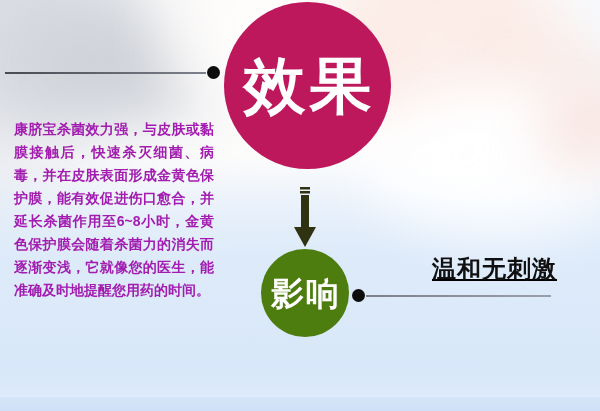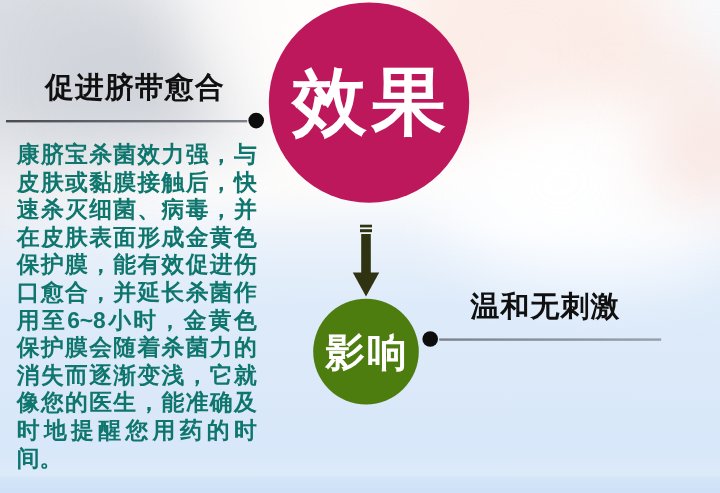--- a/index.html
+++ b/index.html
@@ -142,23 +142,24 @@
   
   .heading-block {
     position: absolute;
   }
   .heading-left {
     left: 5px; top: 60px;
     width: 215px;
     text-align: center;
   }
   .heading-right {
-    left: 352px; top: 242px;
+    left: 352px; top: 255px;
     width: 205px;
-    text-align: center;
+    text-align: right;
+    text-decoration: underline;
   }
   .heading-title {
     font-size: 24px;
     font-weight: bold;
     color: #101010;
     letter-spacing: 1px;
     line-height: 1.15;
     white-space: nowrap;
   }
   .rule-row {
@@ -183,22 +184,22 @@
     width: 13px; height: 13px;
     border-radius: 50%;
     background: #0d0d0d;
   }
   .heading-left .rule-dot { right: 0; }
   .heading-right .rule-dot { left: 0; }
 
   
   .para {
     position: absolute;
-    color: #0f766e;
-    font-size: 19px;
+    color: #a21caf;
+    font-size: 14px;
     line-height: 23px;
     font-weight: bold;
     letter-spacing: 0px;
     text-align: justify;
     text-justify: inter-ideograph;
   }
   .para-left {
     left: 14px; top: 118px;
     width: 200px;
   }
@@ -236,21 +237,20 @@
       <rect x="8" y="8" width="8" height="34" fill="#2f3311"></rect>
       <polygon points="1,40 23,40 12,60" fill="#2f3311"></polygon>
     </svg>
   </div>
 
   <div class="circle circle-impact">
     <span>影响</span>
   </div>
 
   <div class="heading-block heading-left">
-    <div class="heading-title">促进脐带愈合</div>
     <div class="rule-row">
       <div class="rule-line"></div>
       <div class="rule-dot"></div>
     </div>
   </div>
 
   <div class="para para-left">康脐宝杀菌效力强，与皮肤或黏膜接触后，快速杀灭细菌、病毒，并在皮肤表面形成金黄色保护膜，能有效促进伤口愈合，并延长杀菌作用至6~8小时，金黄色保护膜会随着杀菌力的消失而逐渐变浅，它就像您的医生，能准确及时地提醒您用药的时间。</div>
 
   <div class="heading-block heading-right">
     <div class="heading-title">温和无刺激</div>

